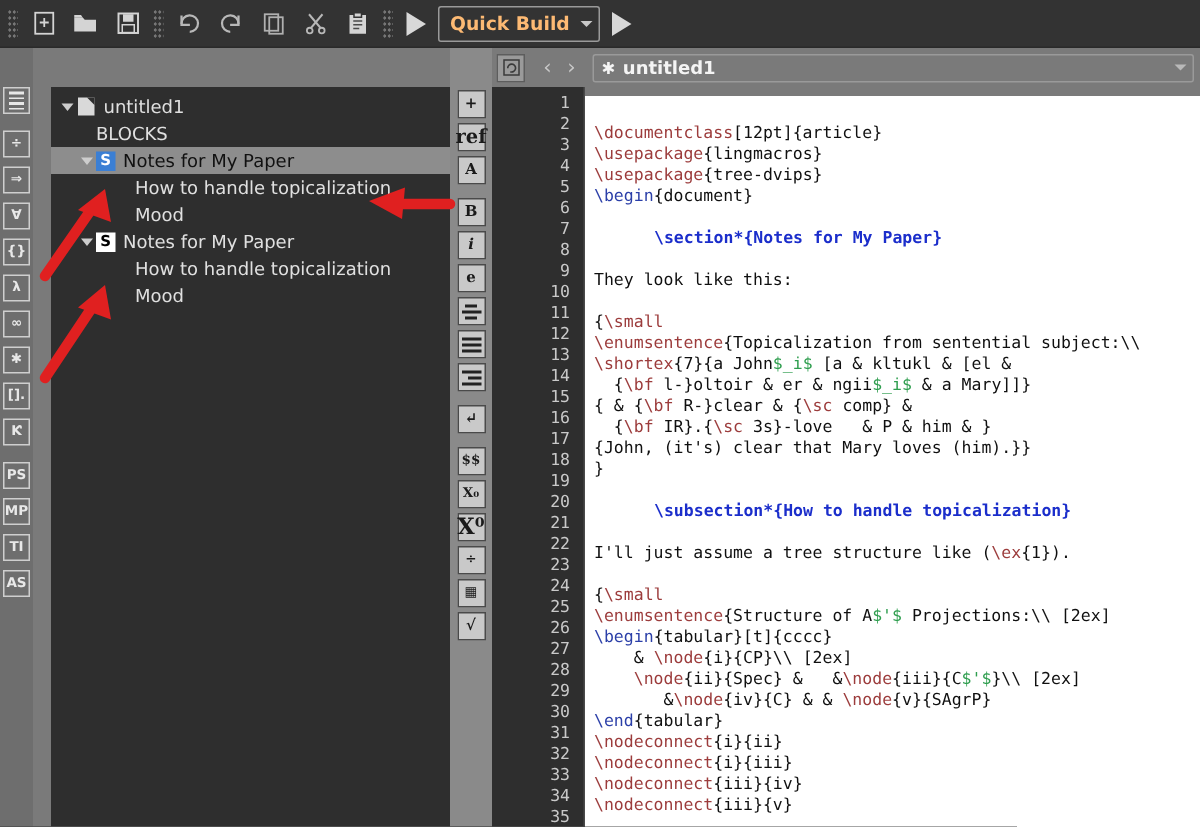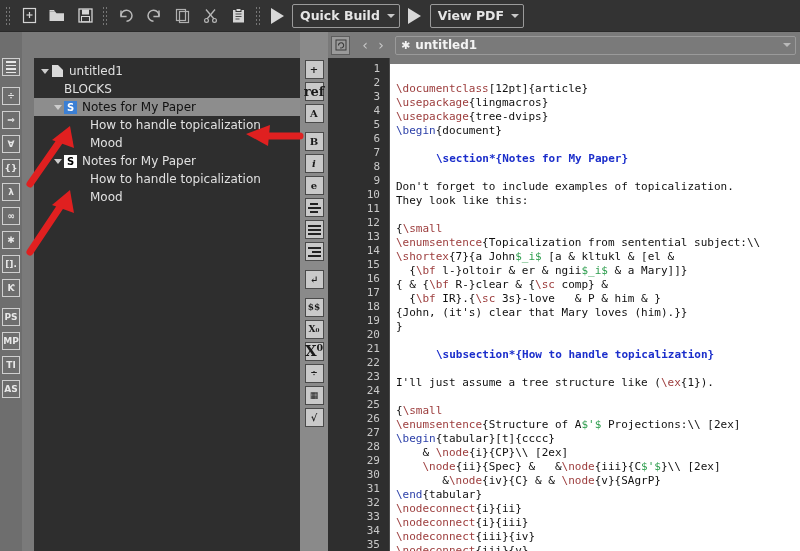--- a/index.html
+++ b/index.html
@@ -39,21 +39,21 @@
     flex: 0 0 auto;
   }
   .tb-btn svg { display: block; }
   .tb-combo {
     height: 22px;
     border: 1px solid #9a9a9a;
     border-radius: 2px;
     display: flex; align-items: center;
     padding: 0 4px 0 7px;
     margin: 0 3px;
-    color: #e5e5e5;
+    color: #fdba74;
     font-size: 12.5px;
     font-weight: bold;
     font-family: "DejaVu Sans", "Liberation Sans", sans-serif;
     flex: 0 0 auto;
     background: transparent;
     white-space: nowrap;
     justify-content: center;
   }
   .tb-combo .caret {
     margin-left: 7px;
@@ -370,24 +370,20 @@
 
     <div class="tb-combo">
       <span>Quick Build</span>
       <span class="caret"></span>
     </div>
 
     <div class="tb-play">
         <span class="tri"></span>
       </div>
 
-    <div class="tb-combo">
-      <span>View PDF</span>
-      <span class="caret"></span>
-    </div>
   </div>
 
   <div id="left-rail">
     <div class="rail-ico lines sp">
         <i></i>
         <i></i>
         <i></i>
         <i></i>
       </div>
     <div class="rail-ico">÷</div>
@@ -539,21 +535,20 @@
     </div>
   <div id="code">
       <div class="ln">&nbsp;</div>
       <div class="ln"><span class="k-cmd">\documentclass</span><span class="k-txt">[12pt]{article}</span></div>
       <div class="ln"><span class="k-cmd">\usepackage</span><span class="k-txt">{lingmacros}</span></div>
       <div class="ln"><span class="k-cmd">\usepackage</span><span class="k-txt">{tree-dvips}</span></div>
       <div class="ln"><span class="k-env">\begin</span><span class="k-txt">{document}</span></div>
       <div class="ln">&nbsp;</div>
       <div class="ln"><span class="k-sec">\section*{Notes for My Paper}</span></div>
       <div class="ln">&nbsp;</div>
-      <div class="ln"><span class="k-txt">Don't forget to include examples of topicalization.</span></div>
       <div class="ln"><span class="k-txt">They look like this:</span></div>
       <div class="ln">&nbsp;</div>
       <div class="ln"><span class="k-txt">{</span><span class="k-cmd">\small</span></div>
       <div class="ln"><span class="k-cmd">\enumsentence</span><span class="k-txt">{Topicalization from sentential subject:\\</span></div>
       <div class="ln"><span class="k-cmd">\shortex</span><span class="k-txt">{7}{a John</span><span class="k-math">$_i$</span><span class="k-txt"> [a &amp; kltukl &amp; [el &amp;</span></div>
       <div class="ln"><span class="k-txt">  {</span><span class="k-cmd">\bf</span><span class="k-txt"> l-}oltoir &amp; er &amp; ngii</span><span class="k-math">$_i$</span><span class="k-txt"> &amp; a Mary]]}</span></div>
       <div class="ln"><span class="k-txt">{ &amp; {</span><span class="k-cmd">\bf</span><span class="k-txt"> R-}clear &amp; {</span><span class="k-cmd">\sc</span><span class="k-txt"> comp} &amp;</span></div>
       <div class="ln"><span class="k-txt">  {</span><span class="k-cmd">\bf</span><span class="k-txt"> IR}.{</span><span class="k-cmd">\sc</span><span class="k-txt"> 3s}-love   &amp; P &amp; him &amp; }</span></div>
       <div class="ln"><span class="k-txt">{John, (it's) clear that Mary loves (him).}}</span></div>
       <div class="ln"><span class="k-txt">}</span></div>

